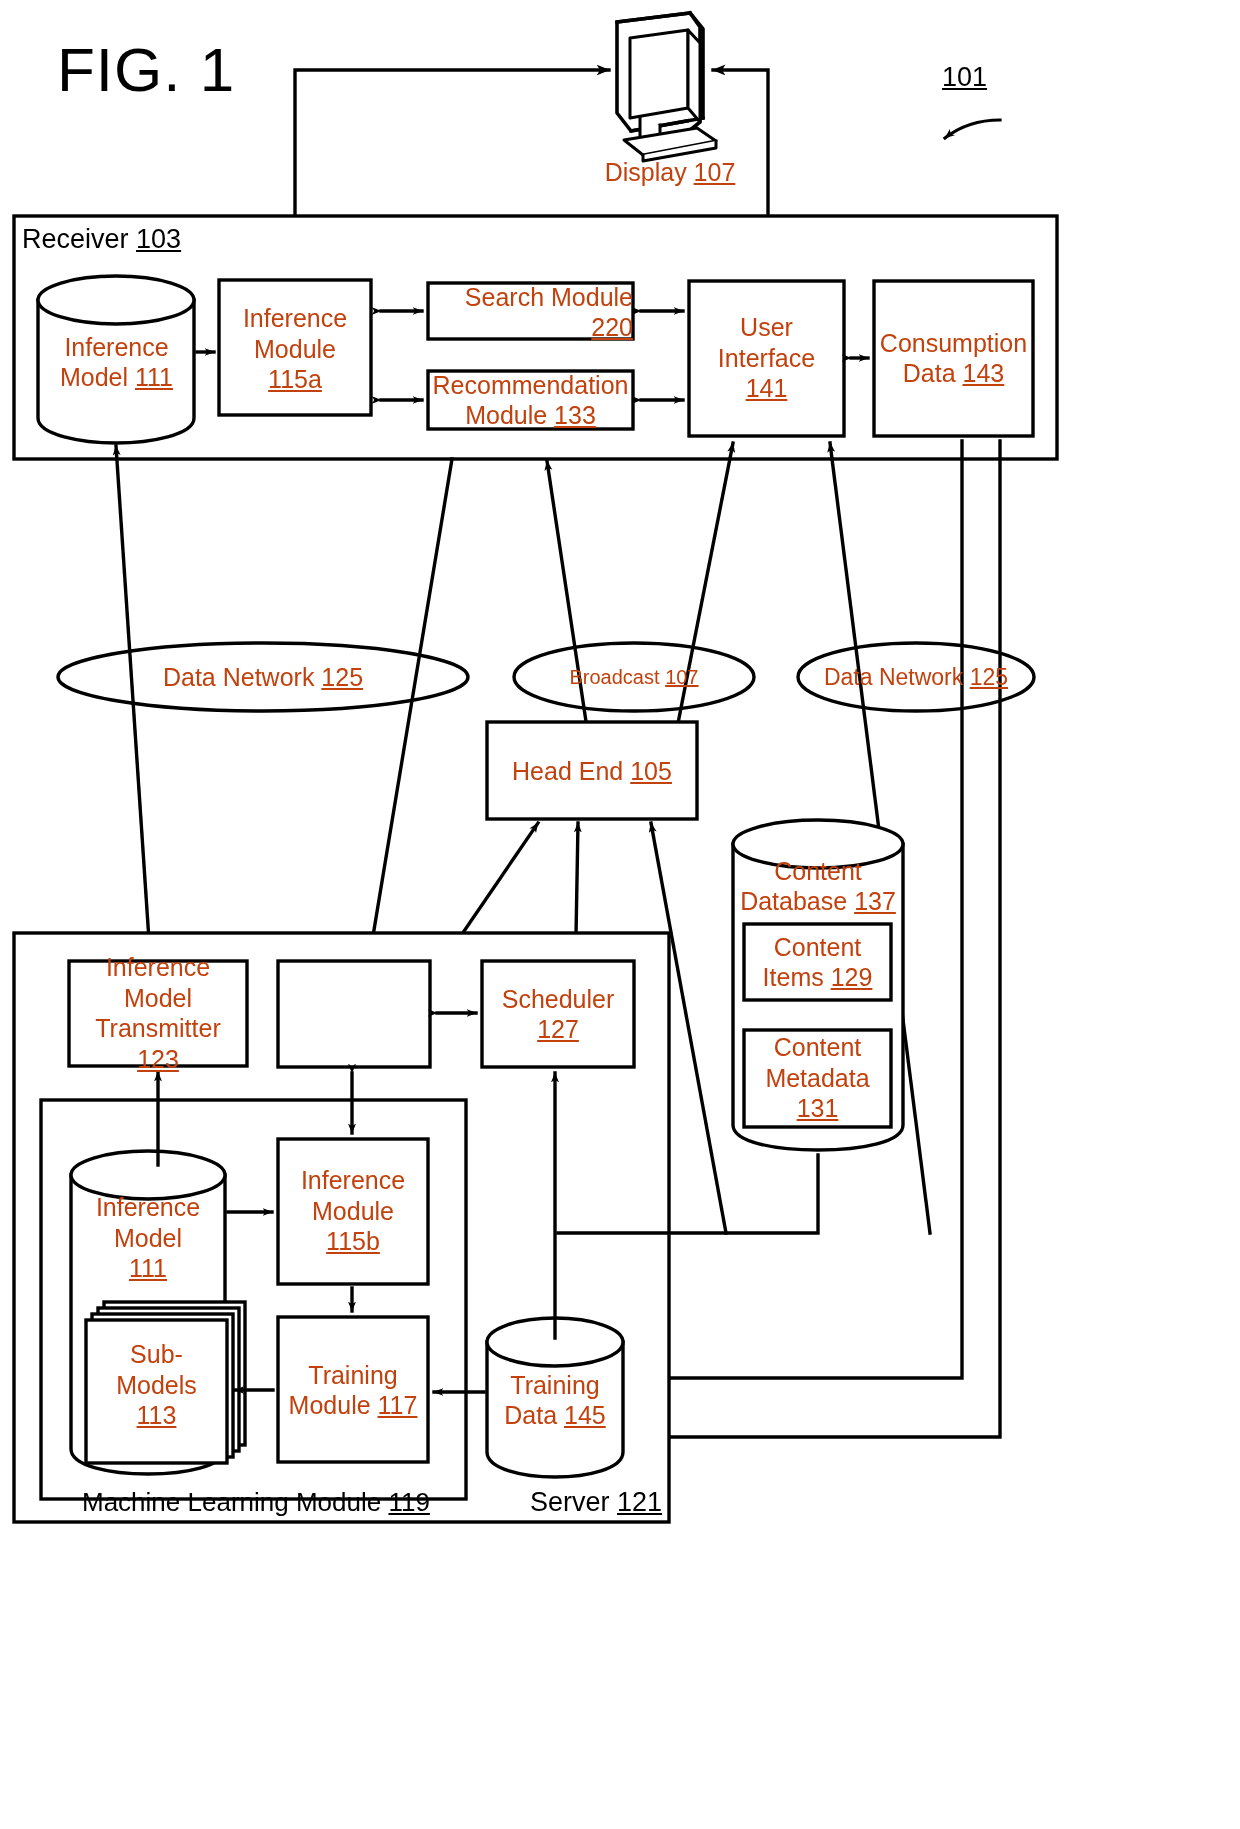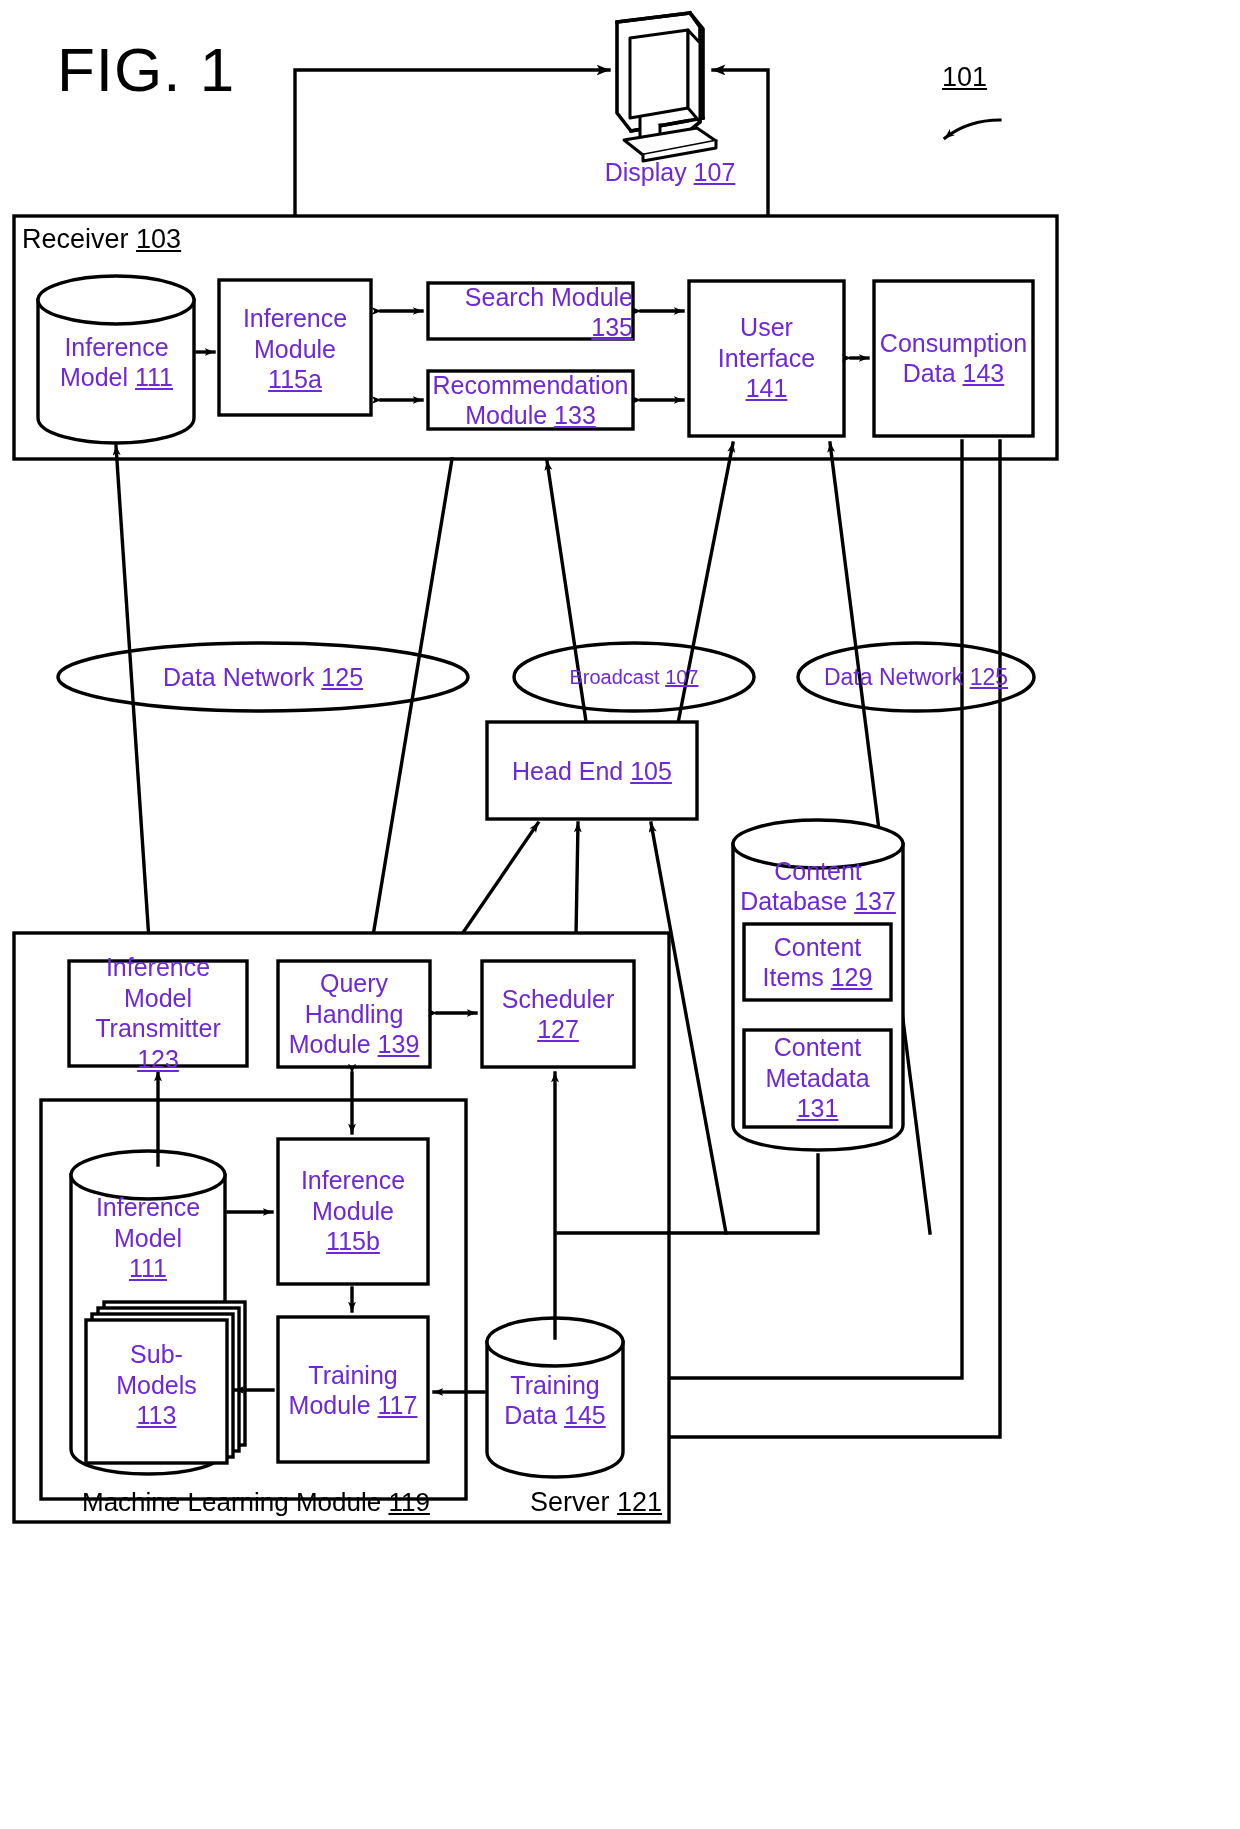--- a/index.html
+++ b/index.html
@@ -3,21 +3,21 @@
 <meta charset="utf-8">
 <style>
   html,body{margin:0;padding:0;background:#fff;}
   body{
     width:1240px;height:1829px;position:relative;overflow:hidden;
     font-family:"Liberation Sans","DejaVu Sans",sans-serif;
     color:#000;
   }
   #stage{position:absolute;left:0;top:0;width:1240px;height:1829px;}
   svg.layer{position:absolute;left:0;top:0;width:1240px;height:1829px;}
-  .txt{position:absolute;text-align:center;line-height:1.22;font-size:25px;color:#6d28d9;
+  .txt{position:absolute;text-align:center;line-height:1.22;font-size:25px;color:#c2410c;
        display:flex;align-items:center;justify-content:center;flex-direction:column;}
   .u{text-decoration:underline;}
   .figtitle{position:absolute;font-size:62px;letter-spacing:1px;}
   .reflabel{position:absolute;font-size:27px;}
   .lbl-left{position:absolute;font-size:27px;text-align:left;}
   .nw{white-space:nowrap;}
 </style>
 </head>
 <body>
 
@@ -184,21 +184,21 @@
   </div>
 
   <div class="txt" style="left:219px;top:302px;width:152px;height:94px;">
     <div>Inference</div>
     <div>Module</div>
     <div class="u">115a</div>
   </div>
 
   <div class="txt" style="left:428px;top:286px;width:205px;height:52px;align-items:flex-end;">
     <div class="nw">Search Module</div>
-    <div class="u">135</div>
+    <div class="u">220</div>
   </div>
 
   <div class="txt" style="left:426px;top:374px;width:209px;height:52px;">
     <div class="nw">Recommendation</div>
     <div class="nw"><span>Module</span>
       <span class="u">133</span></div>
   </div>
 
   <div class="txt" style="left:689px;top:306px;width:155px;height:104px;">
     <div>User</div>
@@ -246,26 +246,20 @@
     <div class="u">131</div>
   </div>
 
   <div class="txt" style="left:69px;top:963px;width:178px;height:100px;">
     <div>Inference</div>
     <div>Model</div>
     <div>Transmitter</div>
     <div class="u">123</div>
   </div>
 
-  <div class="txt" style="left:272px;top:964px;width:164px;height:100px;">
-    <div>Query</div>
-    <div>Handling</div>
-    <div class="nw"><span>Module</span>
-      <span class="u">139</span></div>
-  </div>
 
   <div class="txt" style="left:482px;top:982px;width:152px;height:64px;">
     <div>Scheduler</div>
     <div class="u">127</div>
   </div>
 
   <div class="txt" style="left:71px;top:1190px;width:154px;height:96px;">
     <div>Inference</div>
     <div>Model</div>
     <div class="u">111</div>

